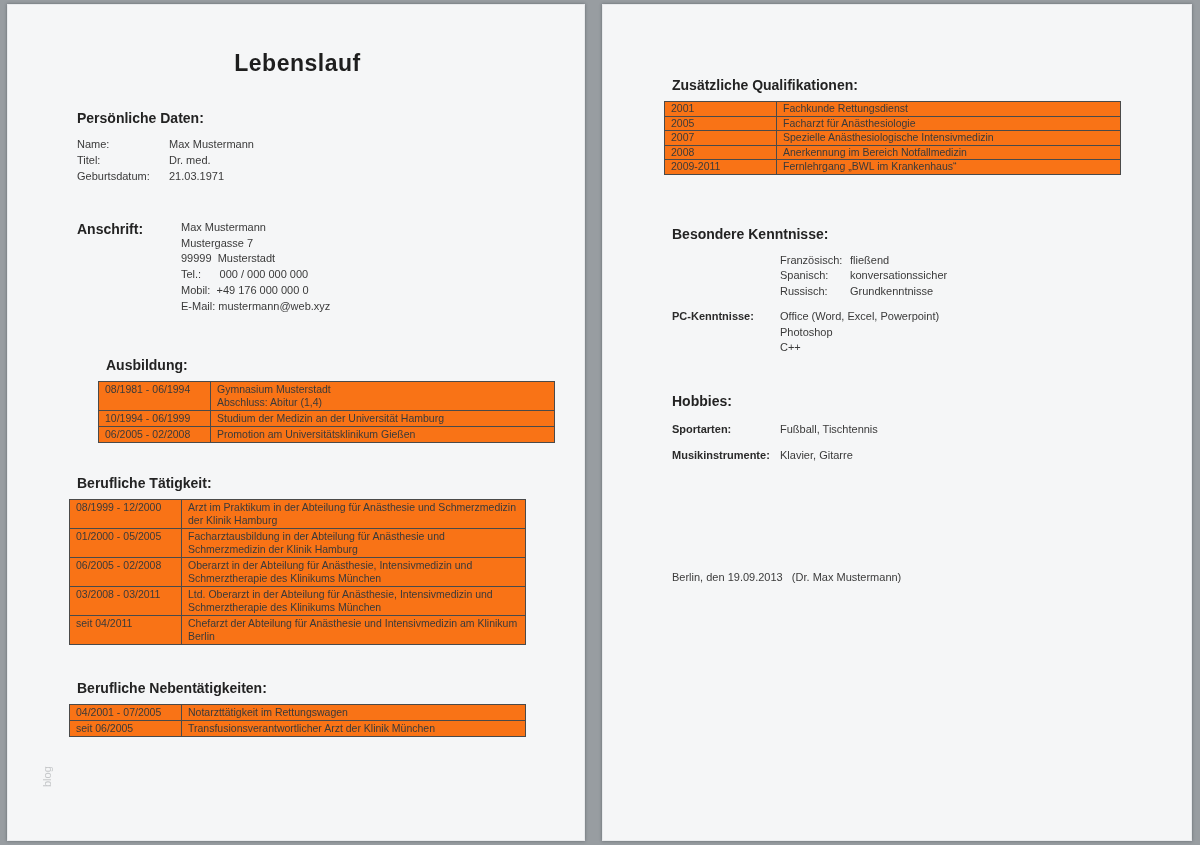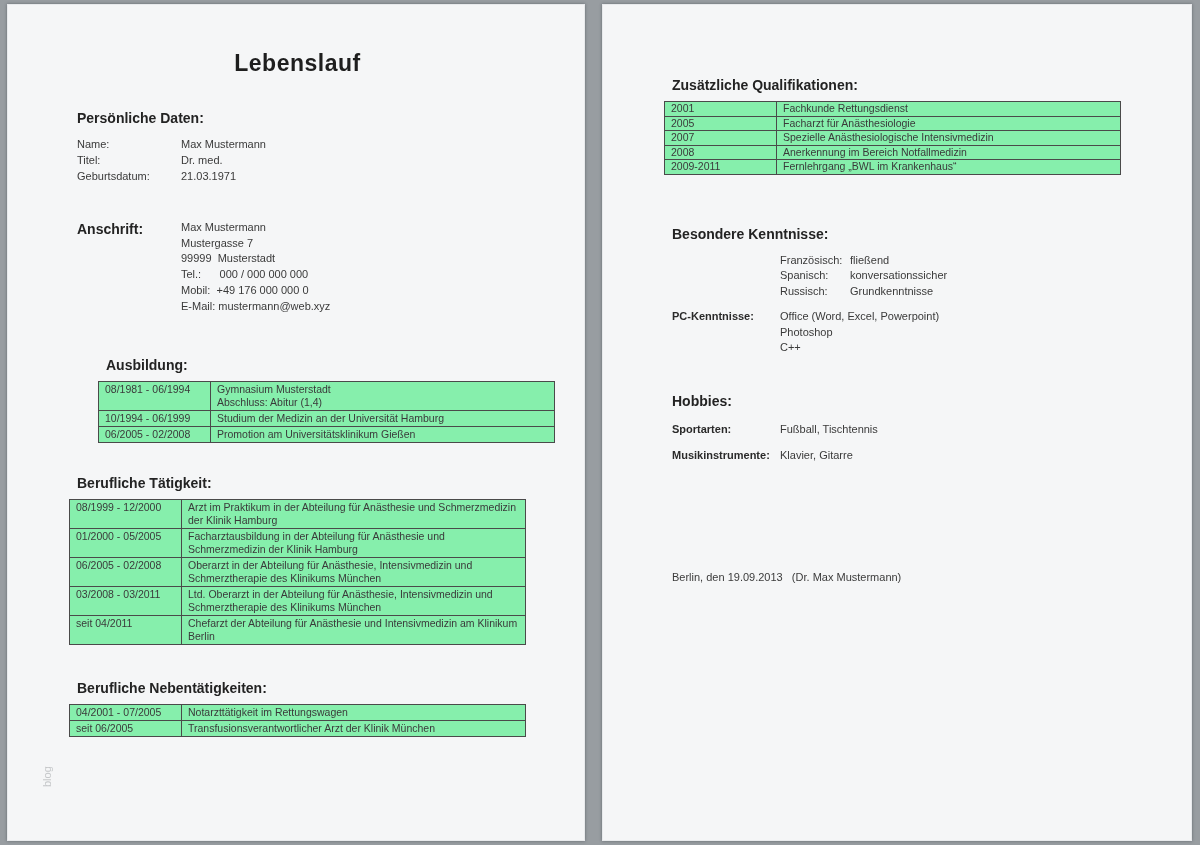--- a/index.html
+++ b/index.html
@@ -34,33 +34,33 @@
   .sec-heading {
     font-size: 14px;
     font-weight: bold;
     color: #232323;
     line-height: 18px;
     margin-left: 8px;
   }
 
   
   .kv { display: flex; margin-left: 8px; line-height: 16px; font-size: 11px; }
-  .kv .kv-l { width: 104px; flex: none; }
+  .kv .kv-l { width: 92px; flex: none; }
 
   
   .addr { display: flex; margin-left: 8px; }
   .addr .addr-l { width: 104px; flex: none; }
   .addr-lines div { line-height: 15.7px; font-size: 11px; white-space: pre; }
 
   
   .cv-table {
     border-collapse: collapse;
     width: 457px;
     table-layout: fixed;
-    background: #86efac;
+    background: #f97316;
   }
   .cv-table td {
     border: 1px solid #4a4a4a;
     font-size: 10.5px;
     line-height: 13px;
     padding: 1px 5px 1px 6px;
     vertical-align: top;
     white-space: pre-line;
     color: #3a3a3a;
   }

